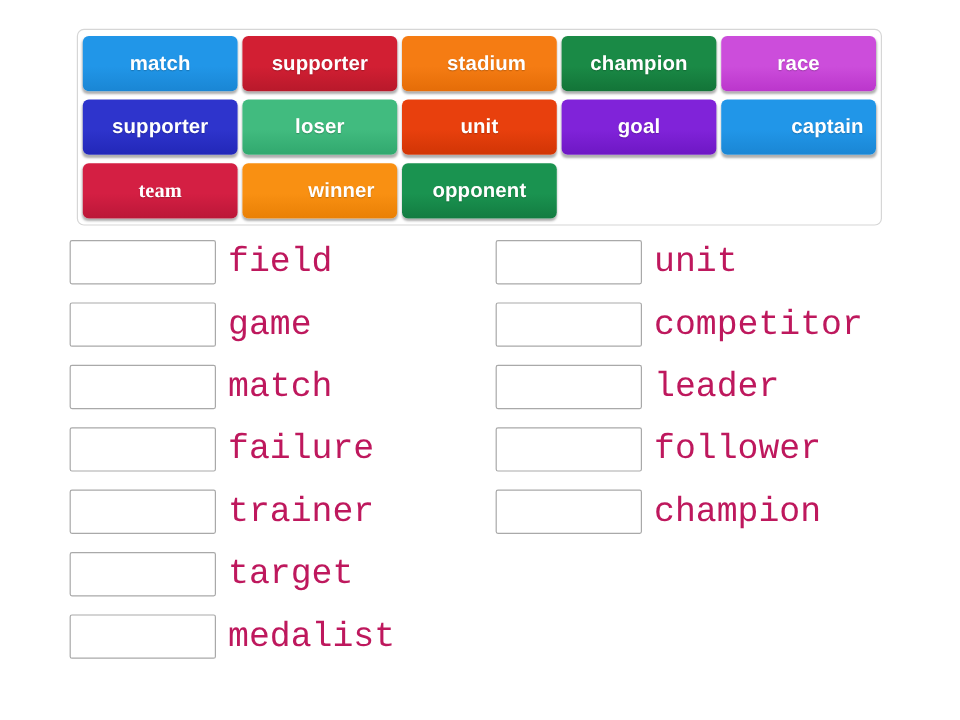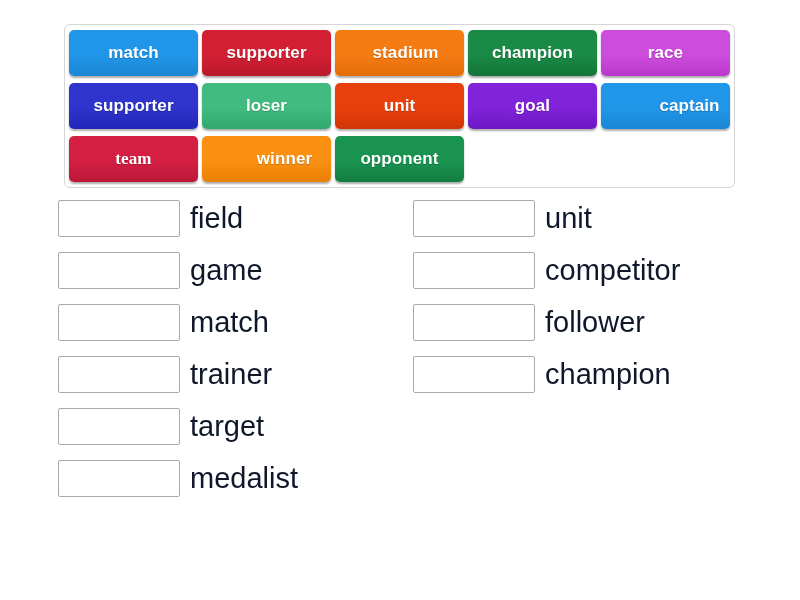--- a/index.html
+++ b/index.html
@@ -86,23 +86,24 @@
     background: #ffffff;
     border: 1px solid #a9a9a9;
     border-radius: 2px;
     flex: 0 0 auto;
     cursor: pointer;
   }
   .answer-label {
     margin-left: 10px;
     font-size: 29px;
     line-height: 37px;
-    color: #0f172a;
+    color: #be185d;
     white-space: nowrap;
     font-weight: 400;
+    font-family: Liberation Mono, monospace;
   }
 </style>
 </head>
 <body>
 
 <div id="tile-bank">
     <div class="tile-row">
       <div class="tile" style="background: linear-gradient(rgb(33, 150, 232) 0%, rgb(33, 150, 232) 55%, rgb(26, 134, 212) 100%);">match</div>
       <div class="tile" style="background: linear-gradient(rgb(210, 31, 51) 0%, rgb(210, 31, 51) 55%, rgb(184, 25, 43) 100%);">supporter</div>
       <div class="tile" style="background: linear-gradient(rgb(245, 124, 19) 0%, rgb(245, 124, 19) 55%, rgb(229, 109, 8) 100%); padding-left: 12px;">stadium</div>
@@ -132,20 +133,24 @@
       <div class="answer-row">
         <div class="drop-box"></div>
         <div class="answer-label">game</div>
       </div>
       <div class="answer-row">
         <div class="drop-box"></div>
         <div class="answer-label">match</div>
       </div>
       <div class="answer-row">
         <div class="drop-box"></div>
+        <div class="answer-label">failure</div>
+      </div>
+      <div class="answer-row">
+        <div class="drop-box"></div>
         <div class="answer-label">trainer</div>
       </div>
       <div class="answer-row">
         <div class="drop-box"></div>
         <div class="answer-label">target</div>
       </div>
       <div class="answer-row">
         <div class="drop-box"></div>
         <div class="answer-label">medalist</div>
       </div>
@@ -154,20 +159,24 @@
       <div class="answer-row">
         <div class="drop-box"></div>
         <div class="answer-label">unit</div>
       </div>
       <div class="answer-row">
         <div class="drop-box"></div>
         <div class="answer-label">competitor</div>
       </div>
       <div class="answer-row">
         <div class="drop-box"></div>
+        <div class="answer-label">leader</div>
+      </div>
+      <div class="answer-row">
+        <div class="drop-box"></div>
         <div class="answer-label">follower</div>
       </div>
       <div class="answer-row">
         <div class="drop-box"></div>
         <div class="answer-label">champion</div>
       </div>
     </div>
 </div>
 
 </body></html>

